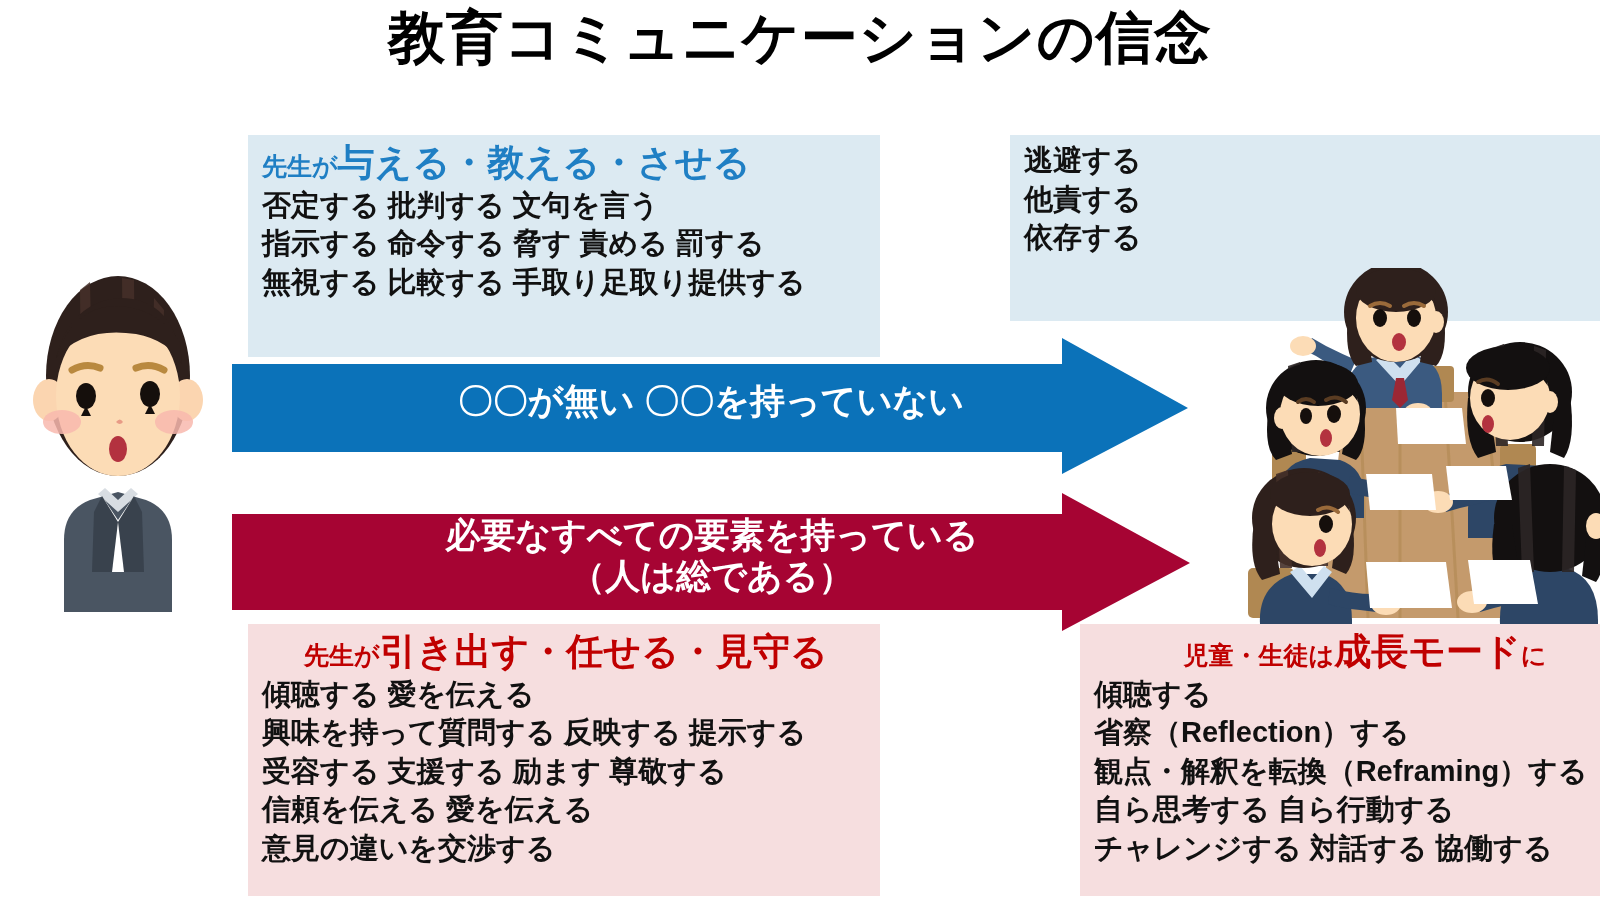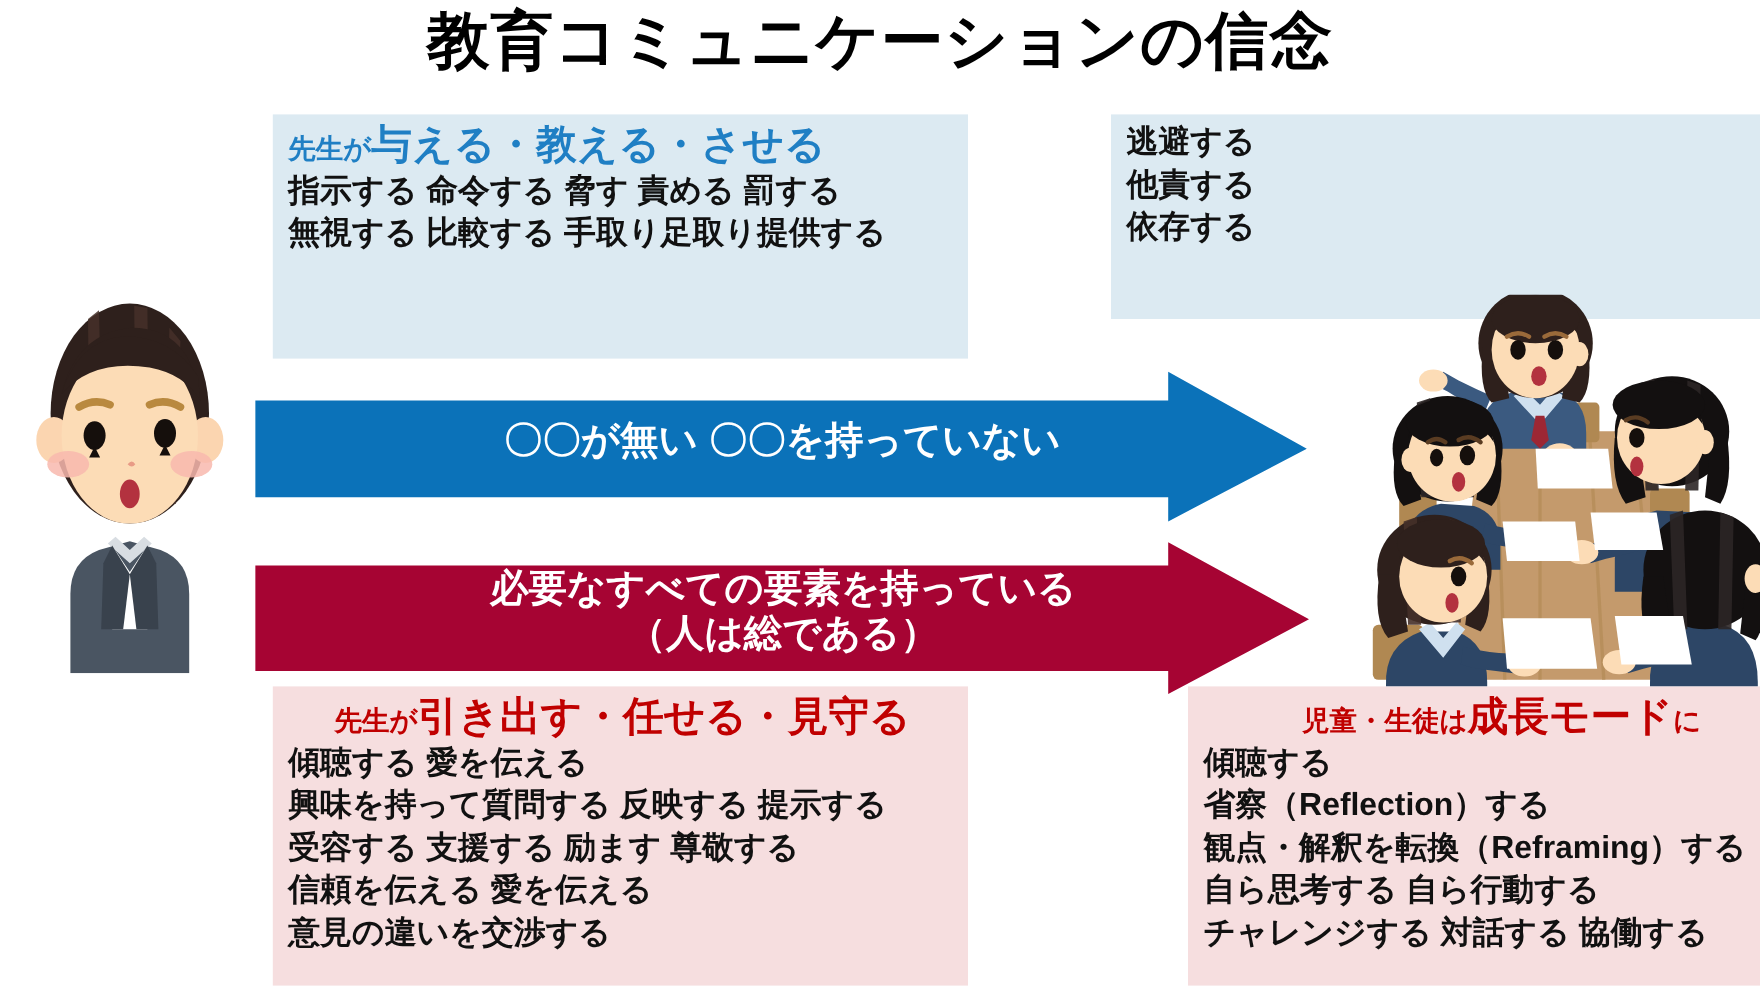--- a/index.html
+++ b/index.html
@@ -33,21 +33,21 @@
     line-height: 1.25;
     white-space: nowrap;
   }
 
   
   .box {
     position: absolute;
     box-sizing: border-box;
     padding: 6px 10px 8px 14px;
   }
-  .box.blue  { background: #dceaf2; }
+  .box.blue  { background: #dceaf2; margin-top: 31px; }
   .box.pink  { background: #f6dedf; }
 
   .box-head {
     font-size: 33px;
     font-weight: bold;
     line-height: 1.18;
     white-space: nowrap;
     margin-bottom: 1px;
   }
   .box.blue .box-head { color: #1f7fc4; }
@@ -115,20 +115,21 @@
 <body>
 
 <div id="slide">
 
   <div id="title">教育コミュニケーションの信念</div>
 
   <div class="box blue" id="box-teacher-neg">
     <div class="box-head">
       <span class="small">先生が</span><span class="big">与える・教える・させる</span>
     </div>
+    <div class="box-line">否定する  批判する  文句を言う</div>
     <div class="box-line">指示する  命令する  脅す  責める  罰する</div>
     <div class="box-line">無視する  比較する  手取り足取り提供する</div>
   </div>
 
   <div class="box blue" id="box-student-neg">
     <div class="box-line">逃避する</div>
     <div class="box-line">他責する</div>
     <div class="box-line">依存する</div>
   </div>
 

